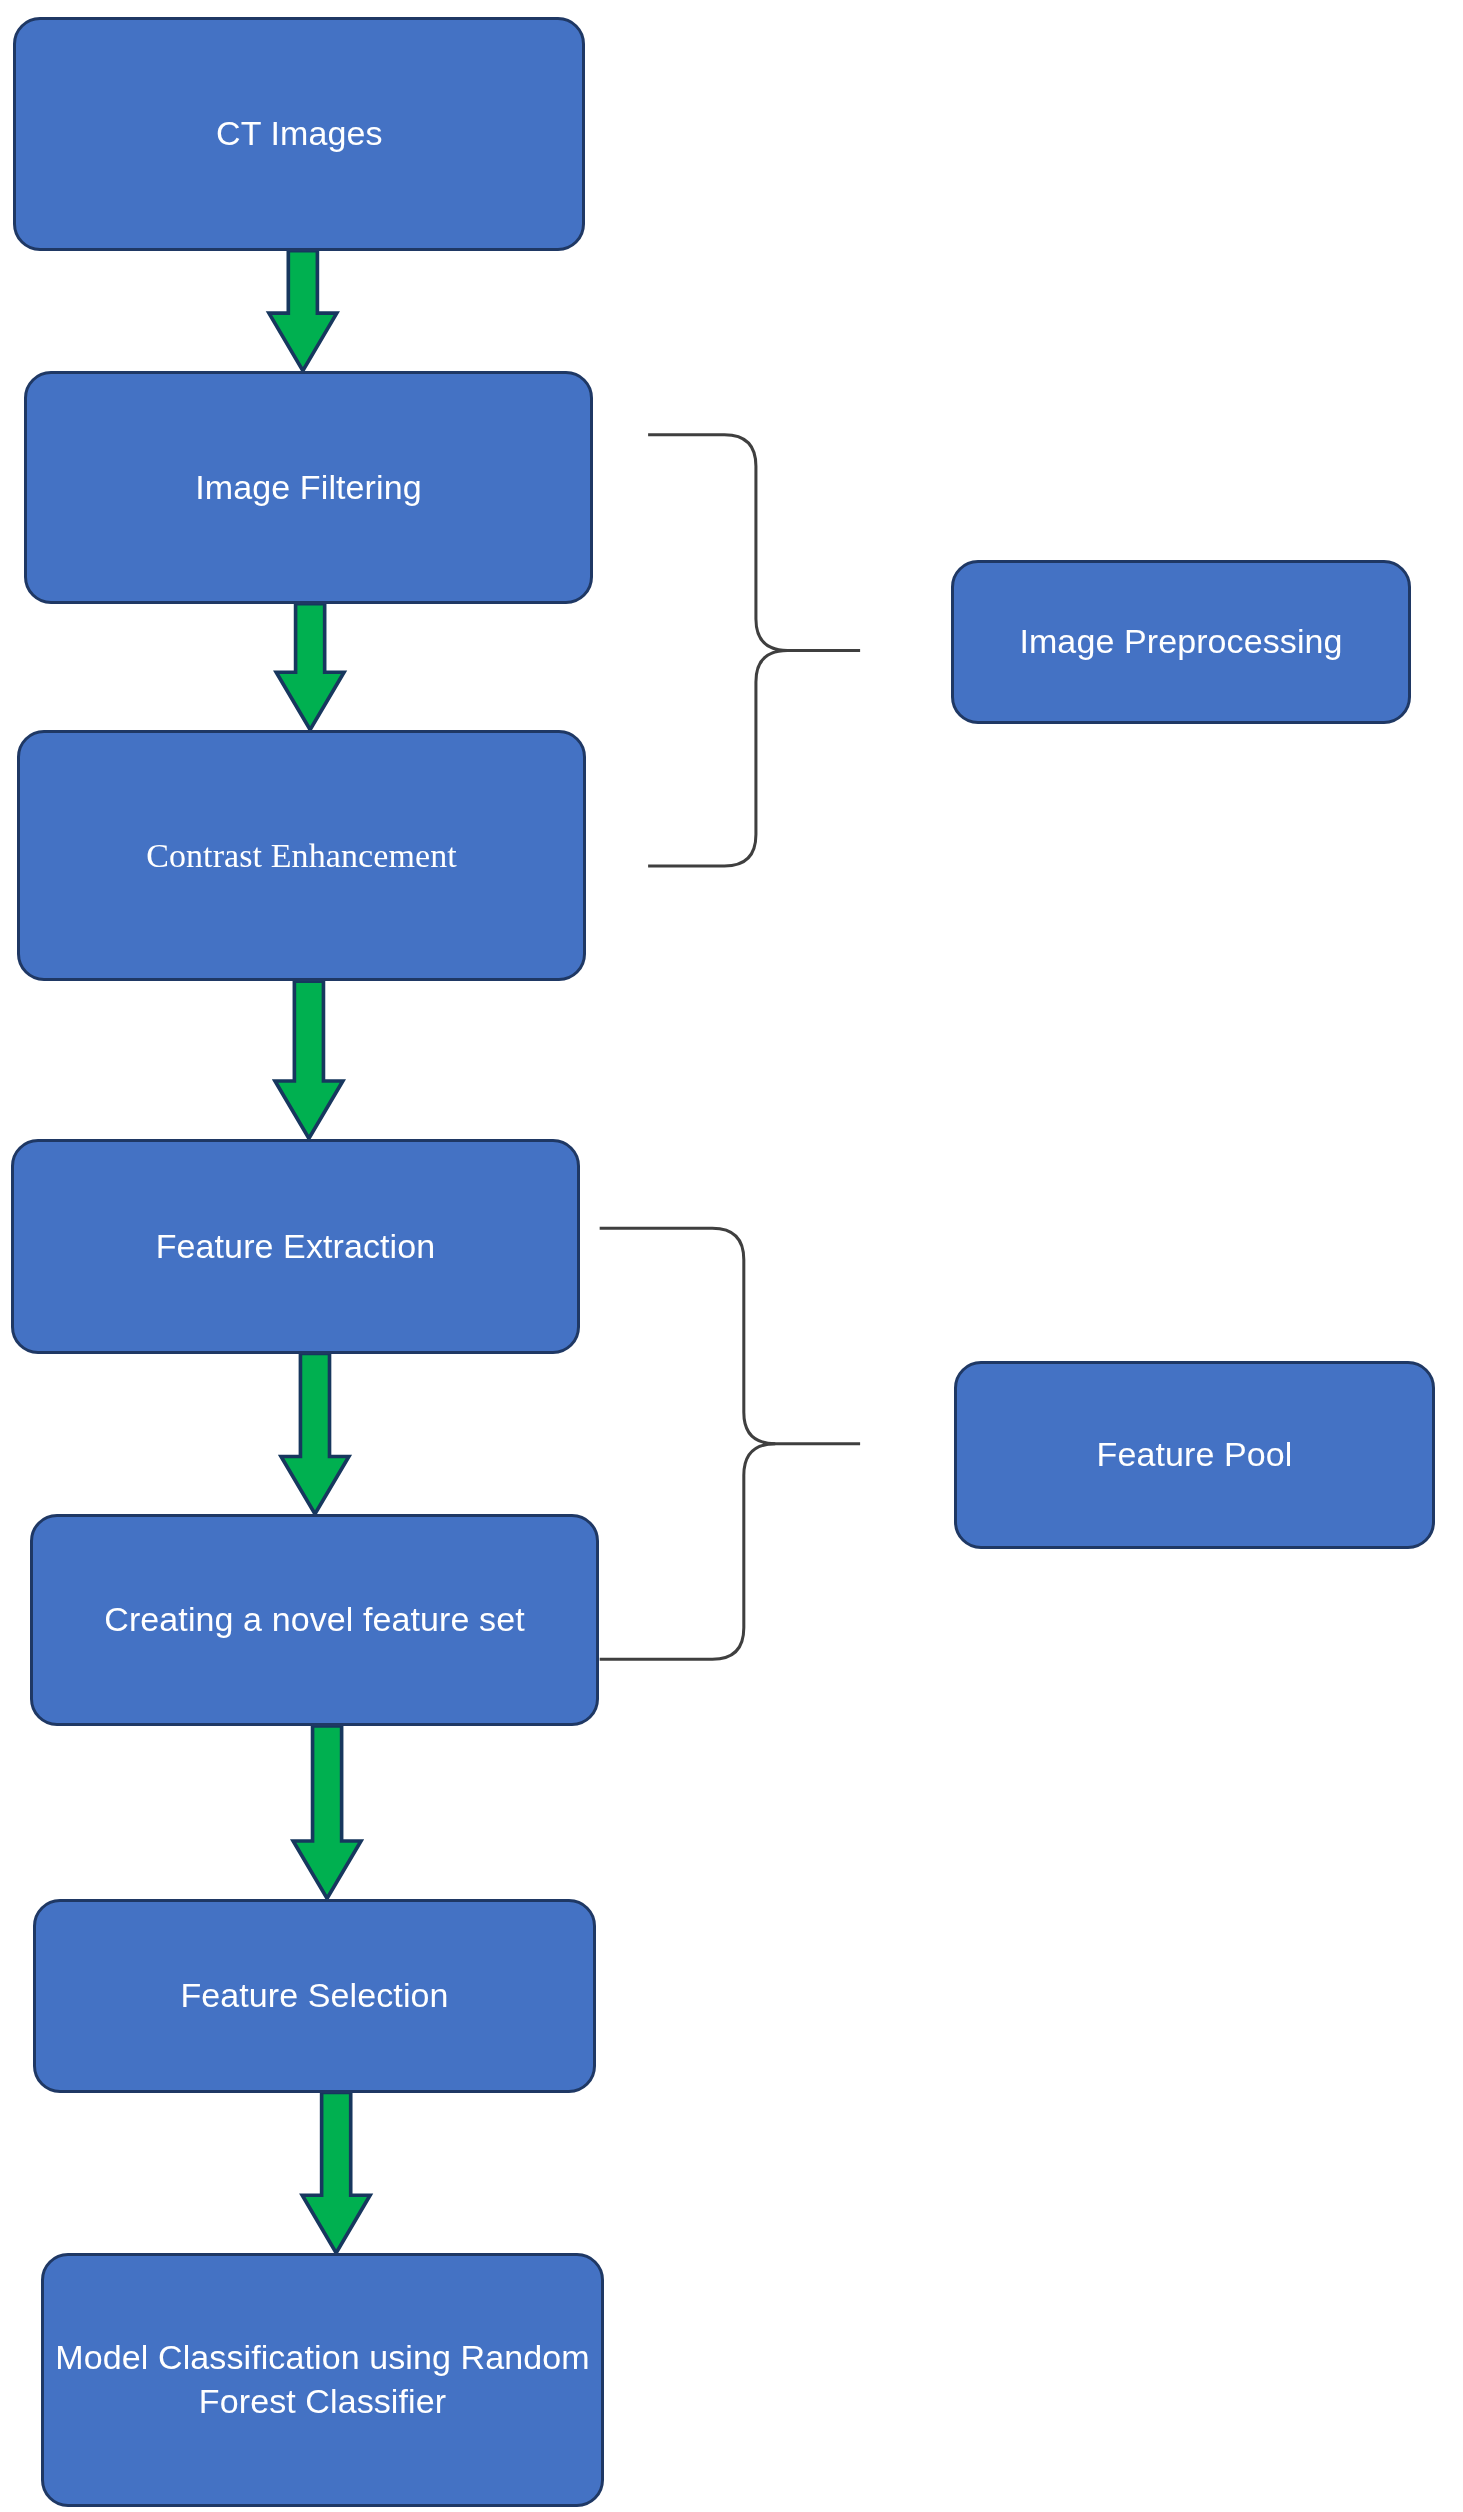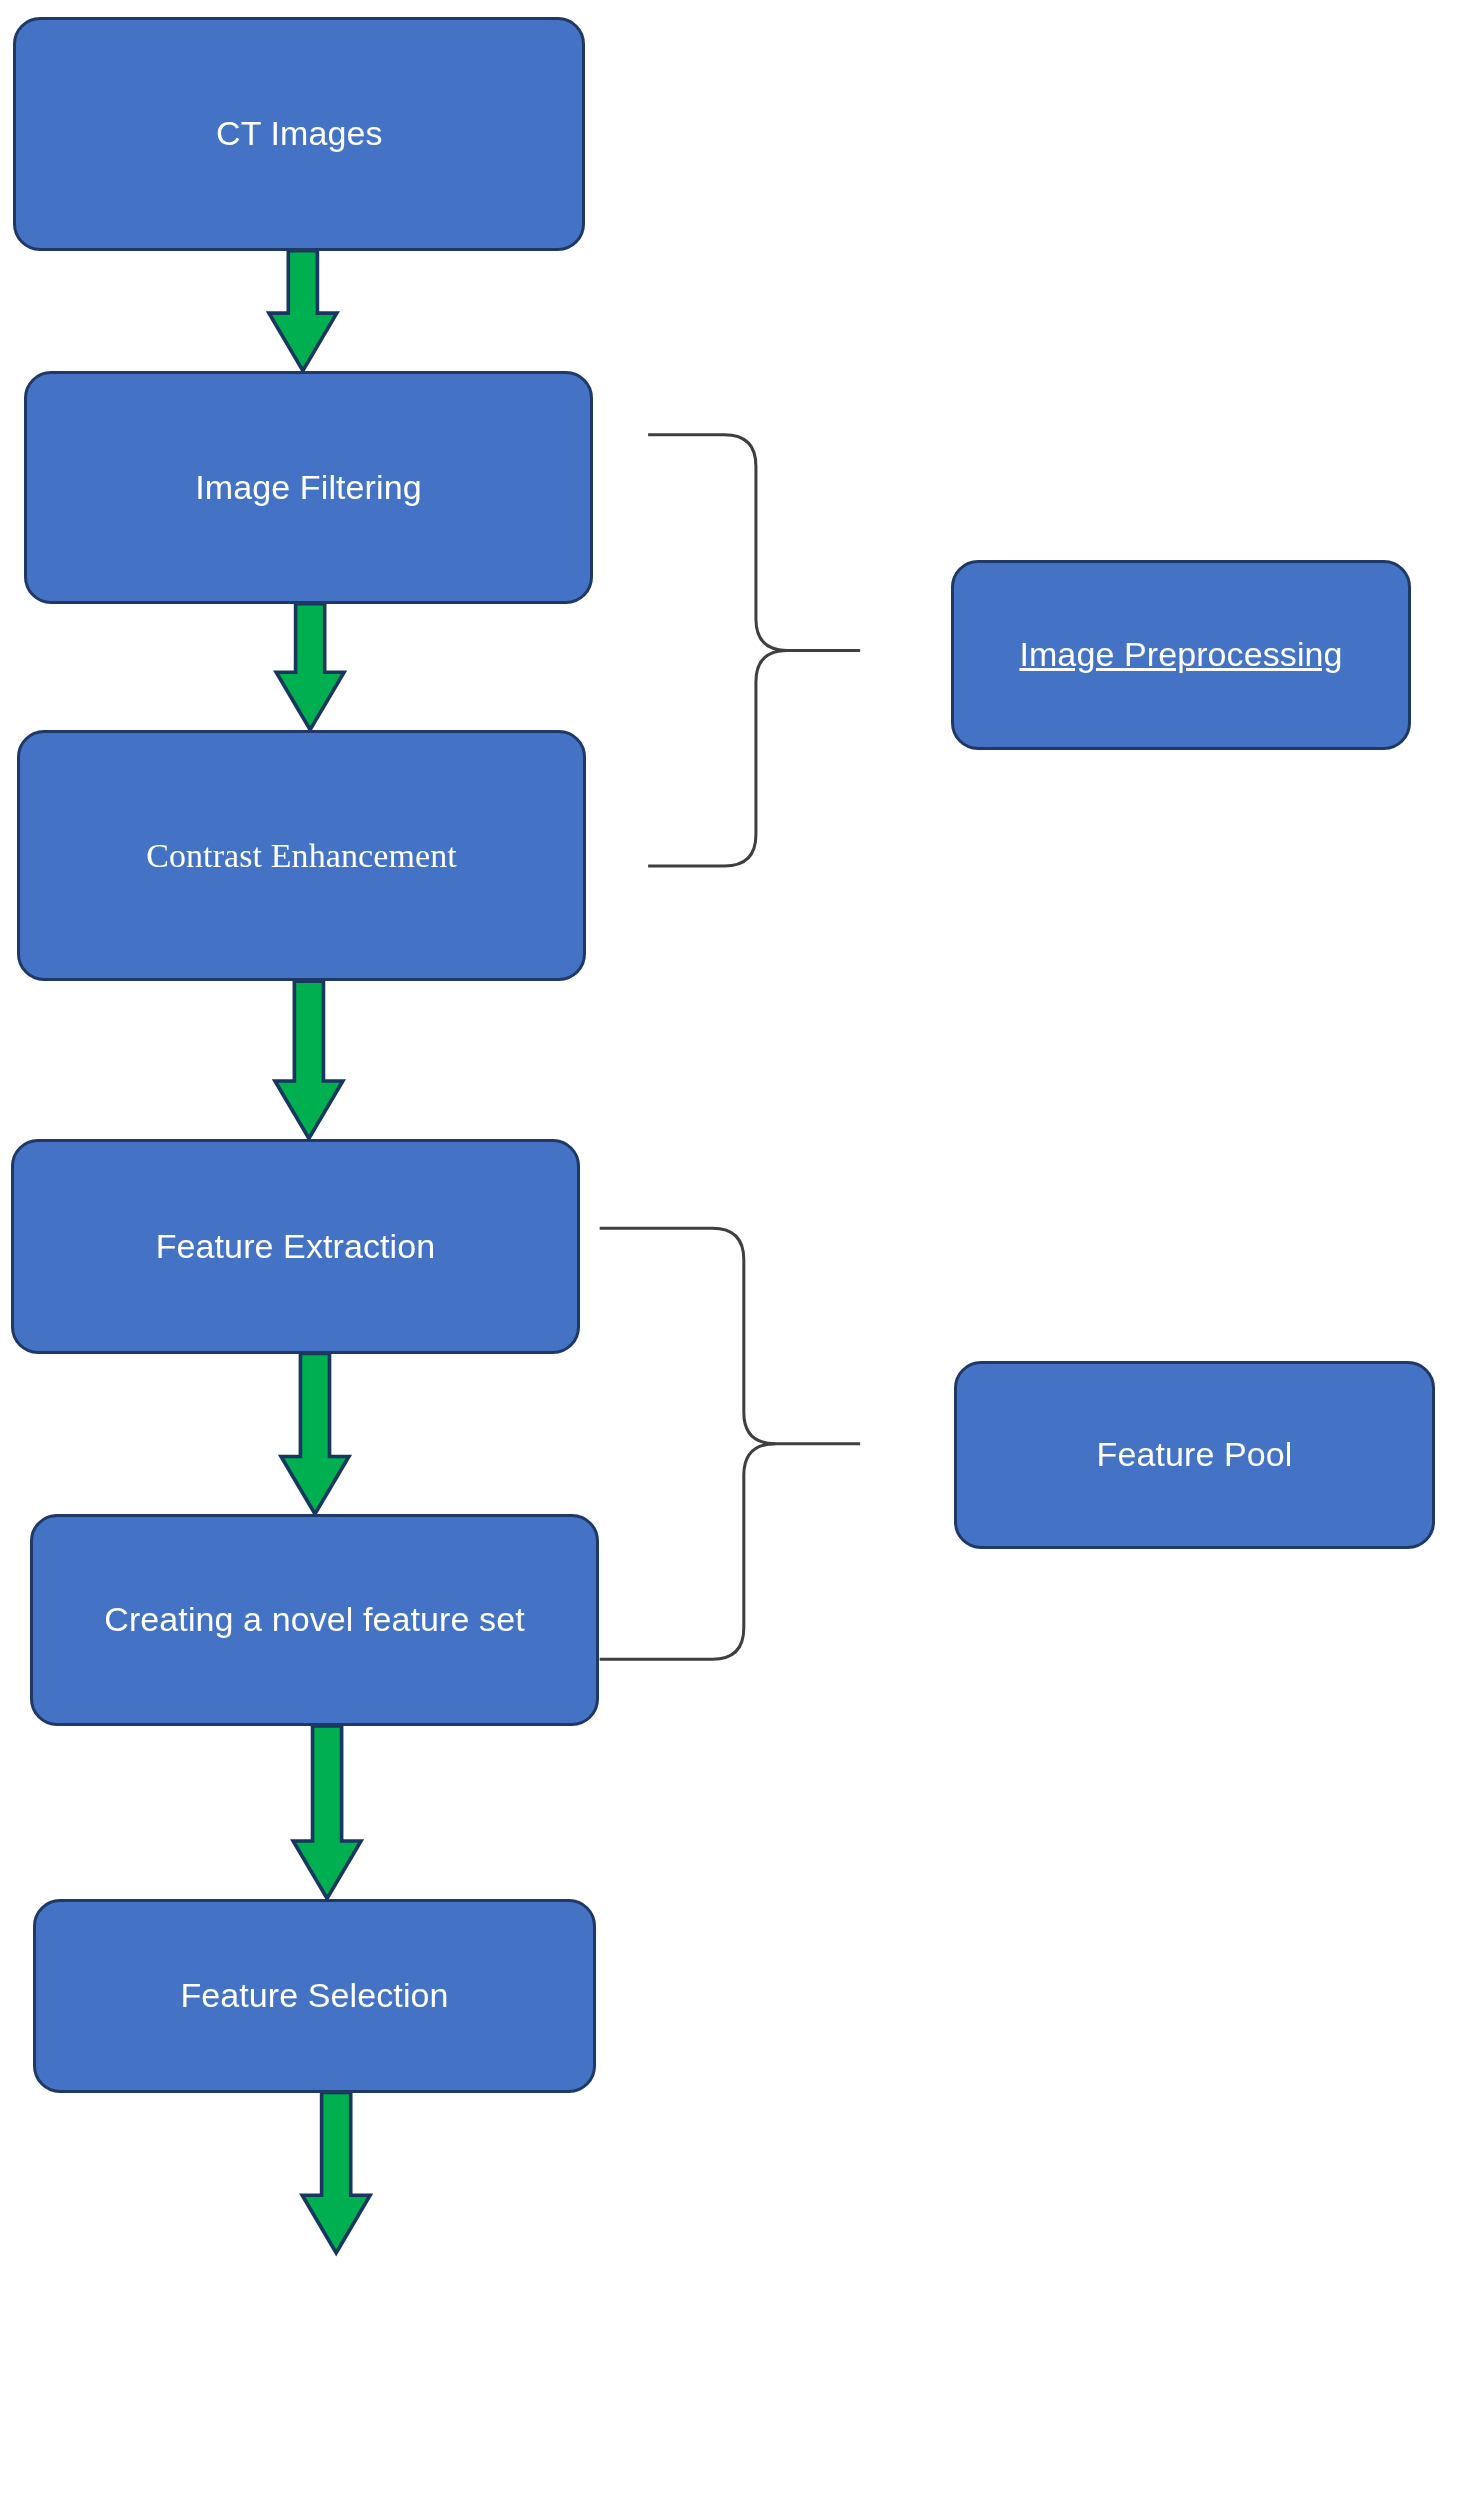--- a/index.html
+++ b/index.html
@@ -66,22 +66,25 @@
   </div>
   <div class="node" id="n3" style="left: 11px; top: 1139px; width: 569px; height: 215px;">
     <span class="lbl">Feature Extraction</span>
   </div>
   <div class="node" id="n4" style="left: 30px; top: 1514px; width: 569px; height: 212px;">
     <span class="lbl">Creating a novel feature set</span>
   </div>
   <div class="node" id="n5" style="left: 33px; top: 1899px; width: 563px; height: 194px;">
     <span class="lbl">Feature Selection</span>
   </div>
+  <div class="node" id="n6" style="left: 41px; top: 2253px; width: 563px; height: 254px;">
+    <span class="lbl">Model Classification using Random Forest Classifier</span>
+  </div>
 
-  <div class="node" id="g0" style="left: 951px; top: 560px; width: 460px; height: 190px; text-decoration: underline;">
+  <div class="node" id="g0" style="left: 951px; top: 560px; width: 460px; height: 164px;">
     <span class="lbl">Image Preprocessing</span>
   </div>
   <div class="node" id="g1" style="left: 954px; top: 1361px; width: 481px; height: 188px;">
     <span class="lbl">Feature Pool</span>
   </div>
 
 </div>
 
 
 </body></html>

